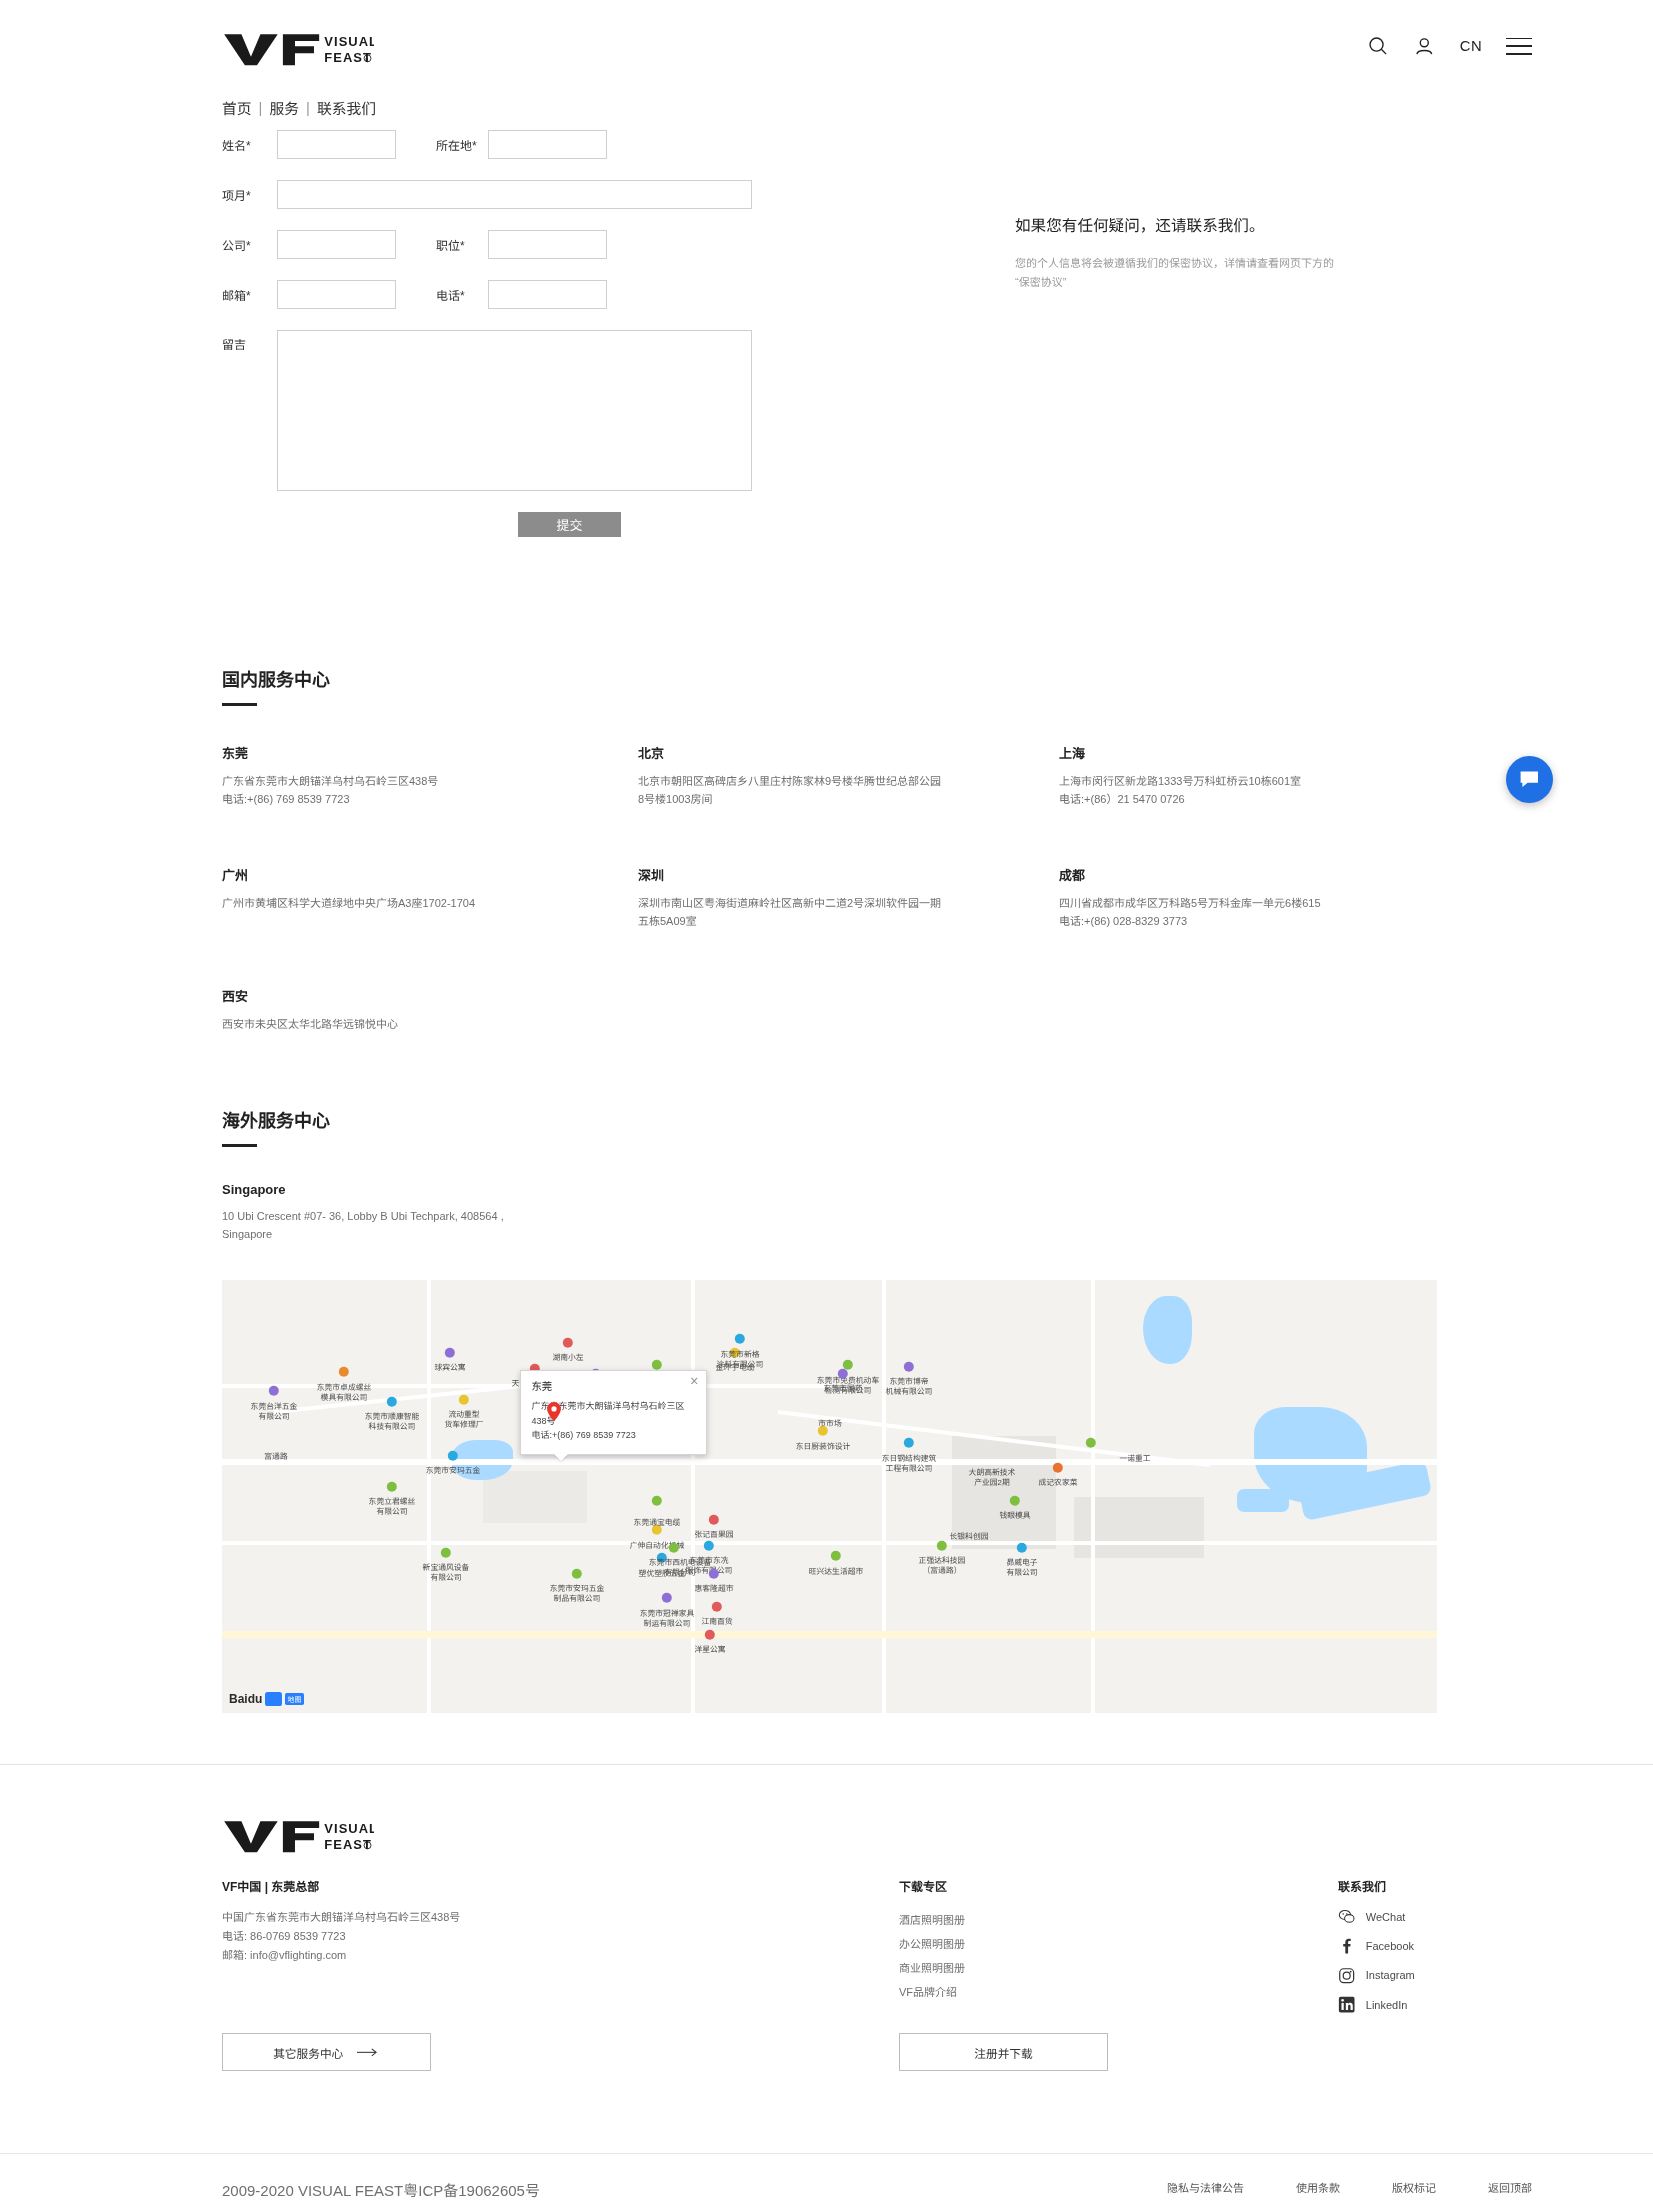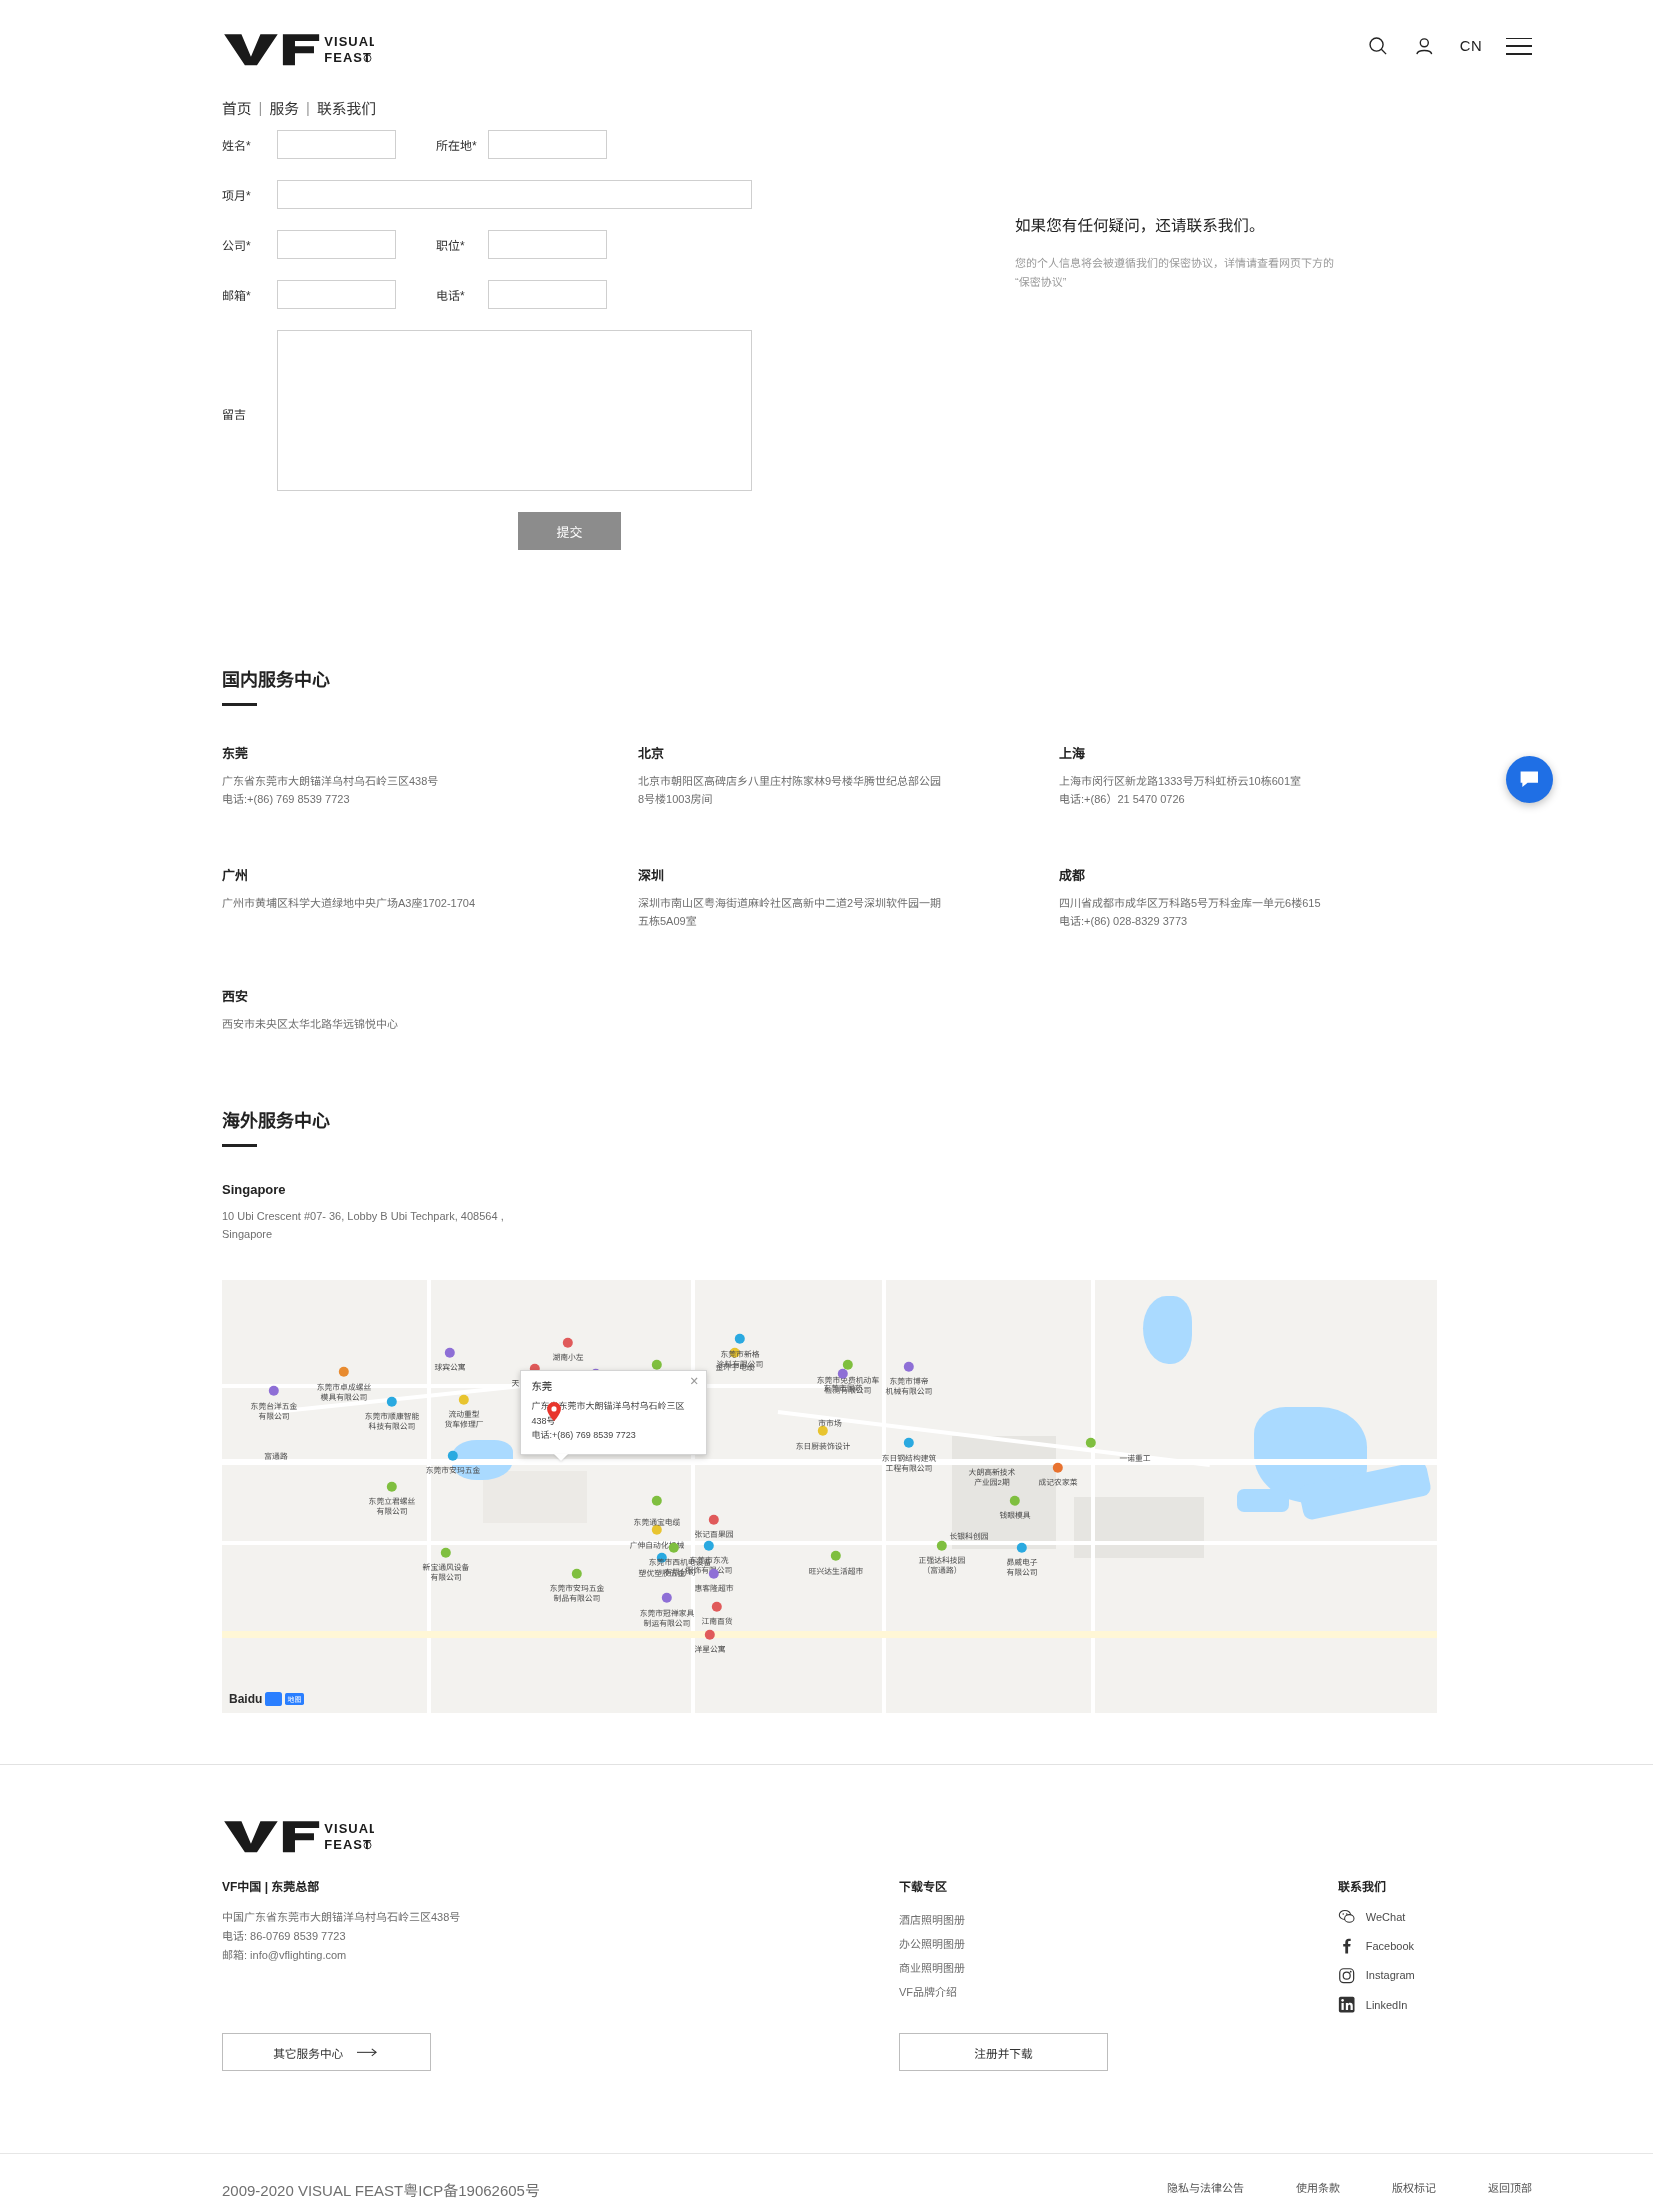--- a/index.html
+++ b/index.html
@@ -89,25 +89,25 @@
   .ftextarea {
     width: 475px; height: 161px;
     border: 0.9px solid #cfcfcf;
     background: #fff;
     outline: none;
     resize: none;
     font-size: 12px;
     padding: 7px;
     font-family: "Liberation Sans", sans-serif;
   }
-  .form-row.textarea-row { align-items: center; }
+  .form-row.textarea-row { align-items: flex-start; }
   .form-row.textarea-row .flabel { padding-top: 5.2px; }
   .submit-row { margin-top: 12px; padding-left: 55px; display: flex; }
   .submit-btn {
-    width: 103px; height: 38px;
+    width: 103px; height: 25px;
     margin-left: 241px;
     background: #8c8c8c;
     color: #fff;
     border: none;
     font-size: 13px;
     cursor: pointer;
     font-family: "Liberation Sans", sans-serif;
   }
 
   

